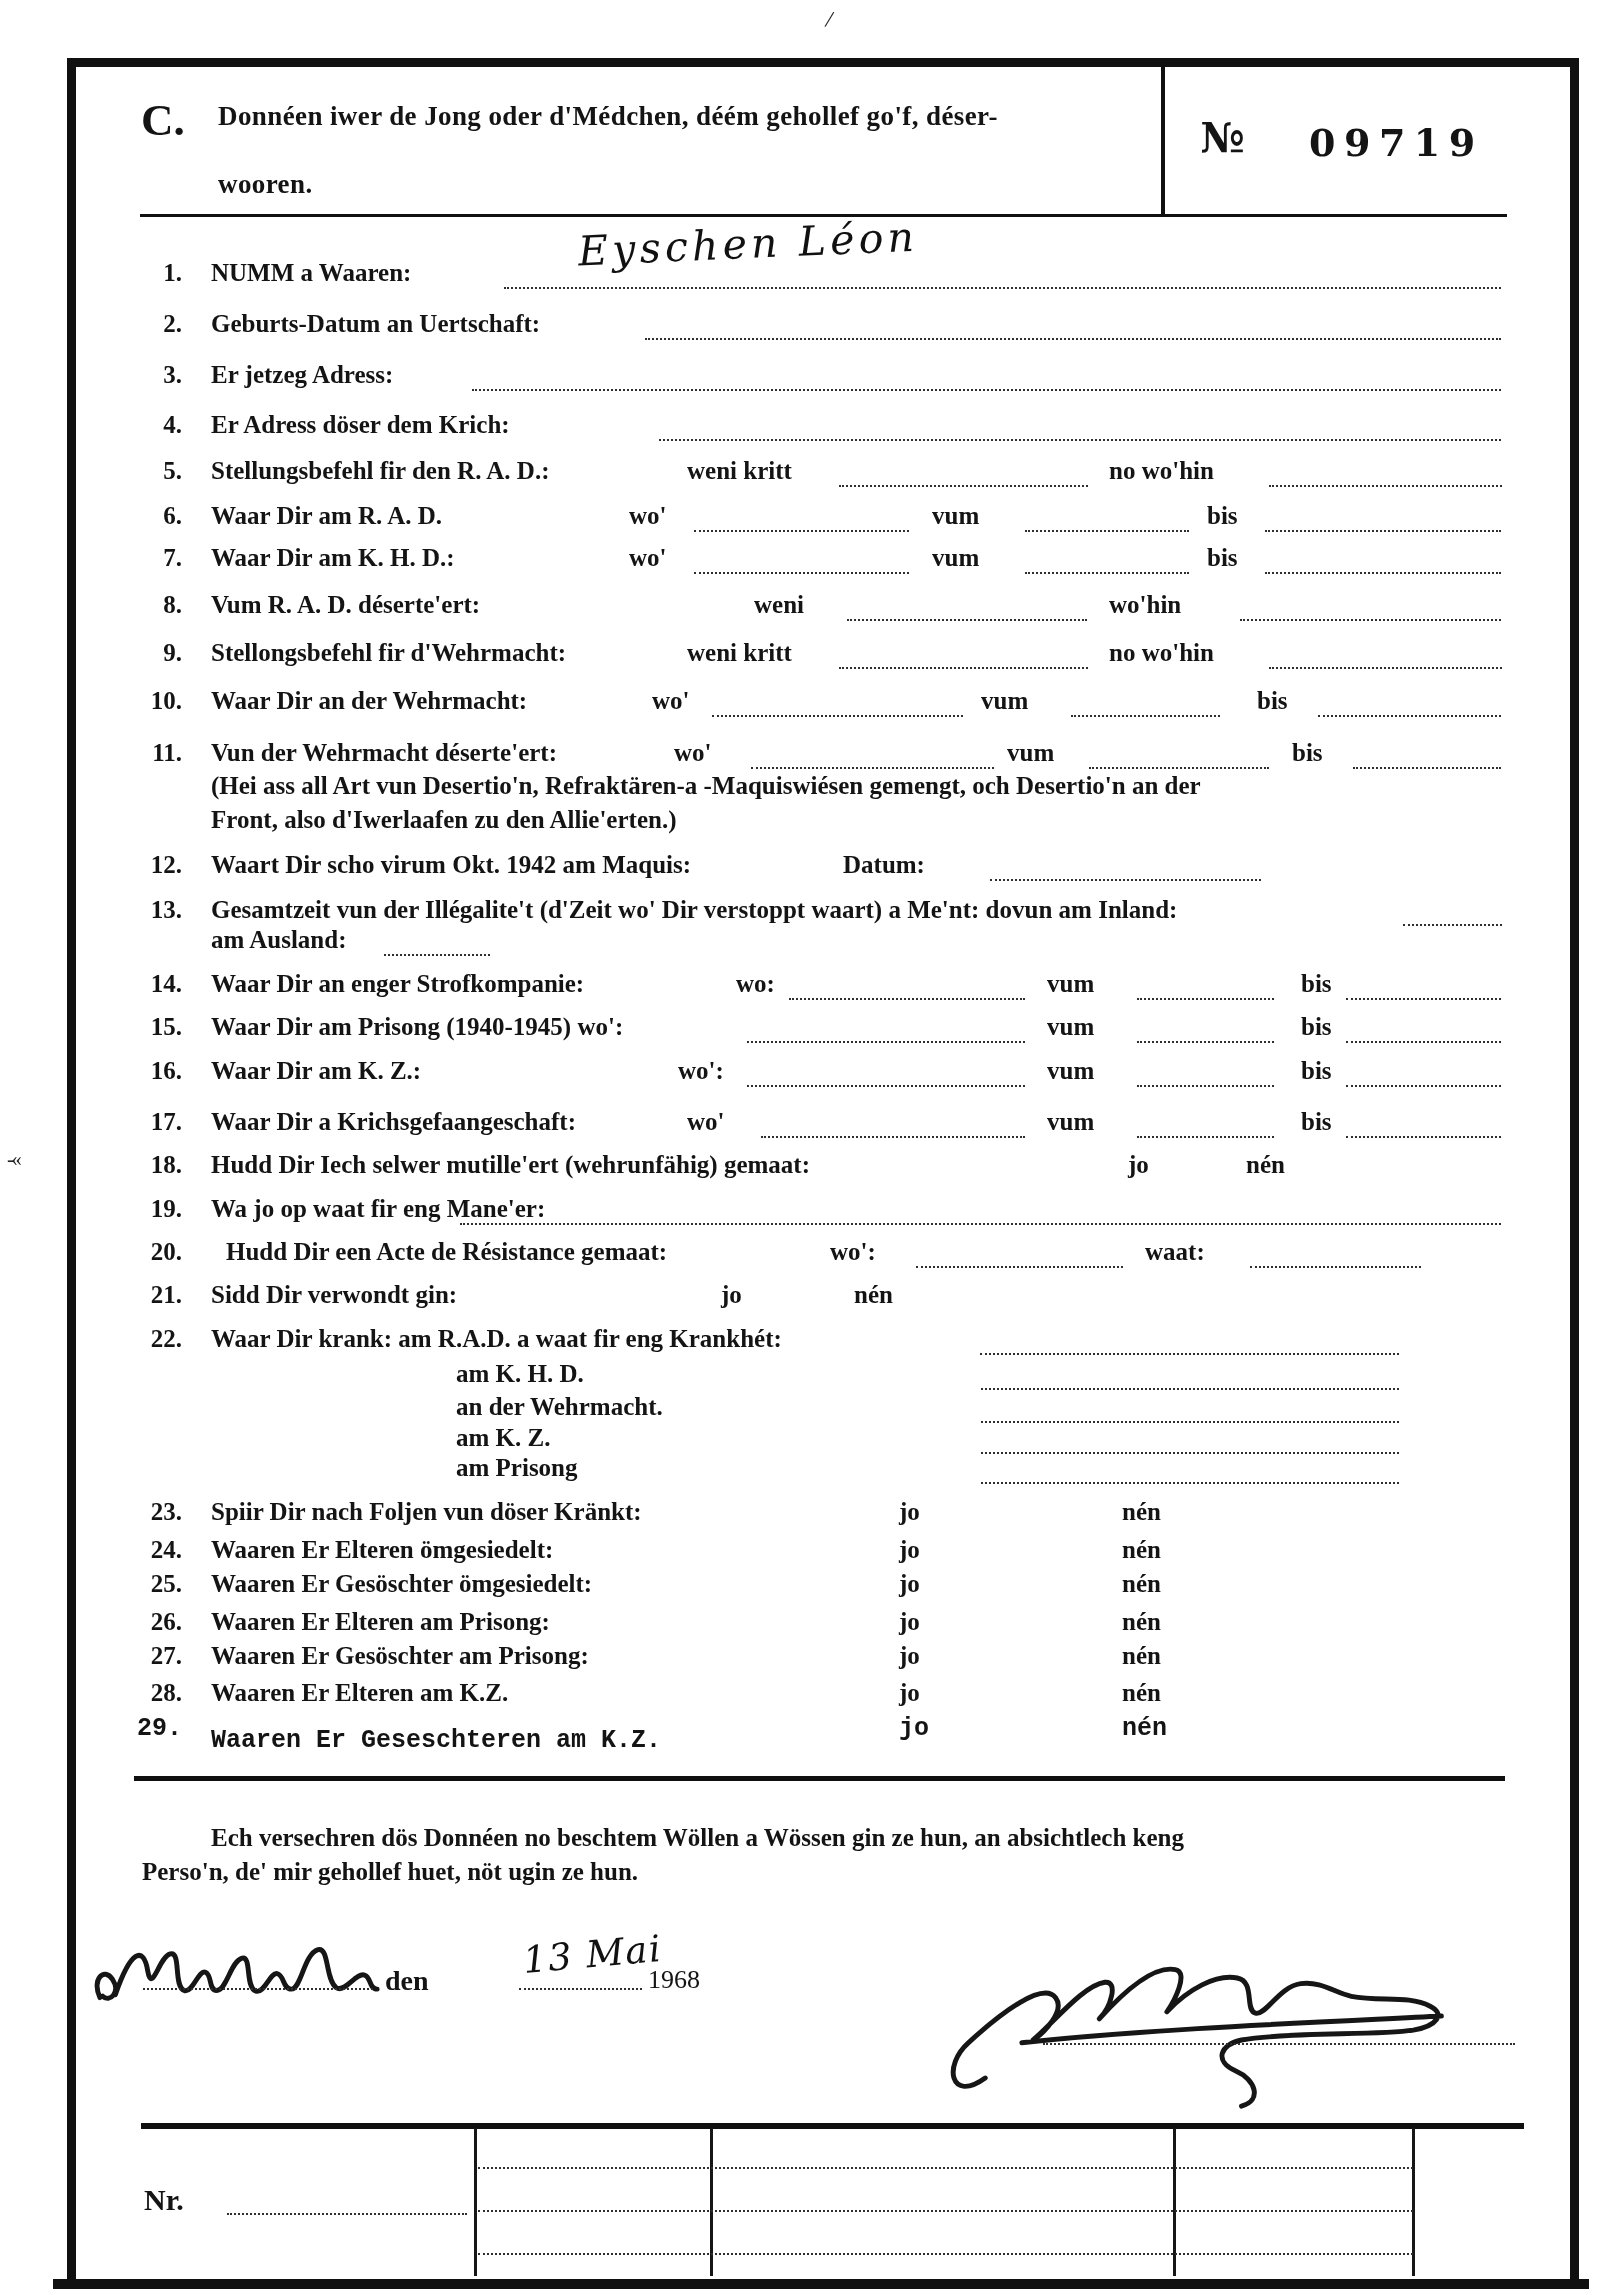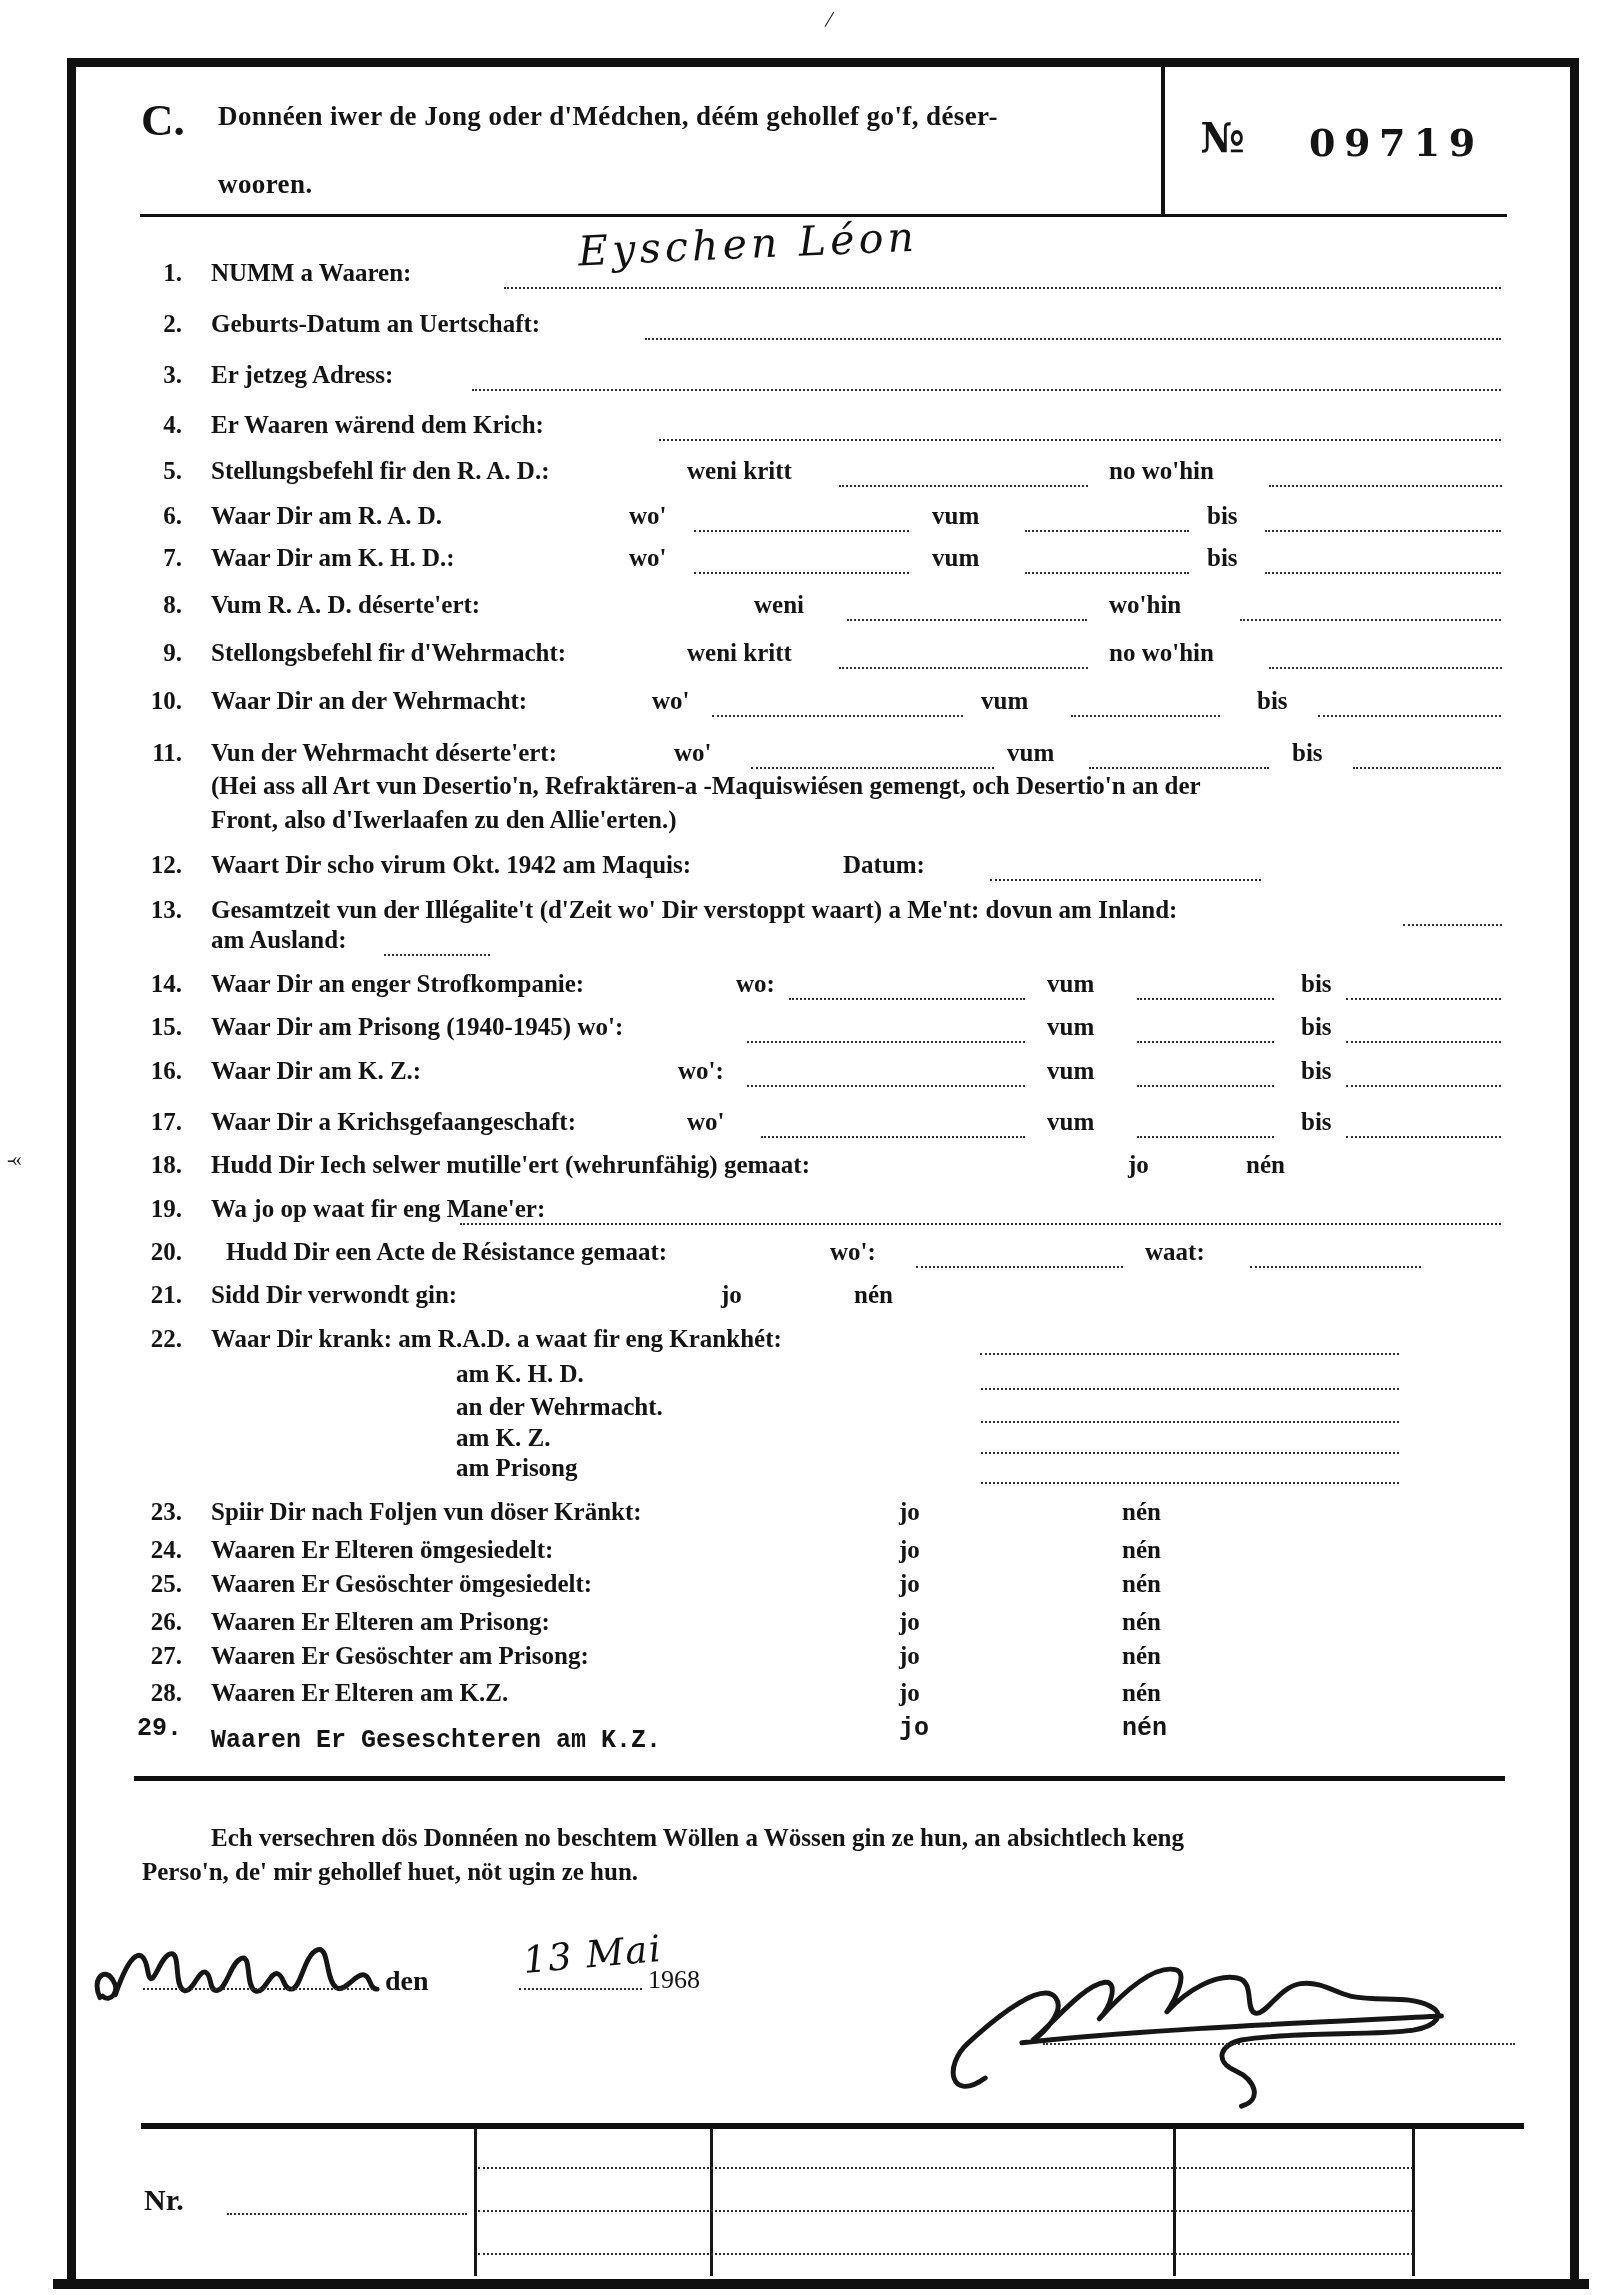--- a/index.html
+++ b/index.html
@@ -70,21 +70,21 @@
         <span class="tok" style="left: 211px;">Geburts-Datum an Uertschaft:</span>
         <span class="dots" style="left: 645px; width: 856px;"></span>
       </div>
       <div class="row" style="top: 361px;">
         <span class="num">3.</span>
         <span class="tok" style="left: 211px;">Er jetzeg Adress:</span>
         <span class="dots" style="left: 472px; width: 1029px;"></span>
       </div>
       <div class="row" style="top: 411px;">
         <span class="num">4.</span>
-        <span class="tok" style="left: 211px;">Er Waaren wärend dem Krich:</span>
+        <span class="tok" style="left: 211px;">Er Adress döser dem Krich:</span>
         <span class="dots" style="left: 659px; width: 842px;"></span>
       </div>
       <div class="row" style="top: 457px;">
         <span class="num">5.</span>
         <span class="tok" style="left: 211px;">Stellungsbefehl fir den R. A. D.:</span>
         <span class="tok" style="left: 687px;">weni kritt</span>
         <span class="dots" style="left: 839px; width: 249px;"></span>
         <span class="tok" style="left: 1109px;">no wo'hin</span>
         <span class="dots" style="left: 1269px; width: 233px;"></span>
       </div>

